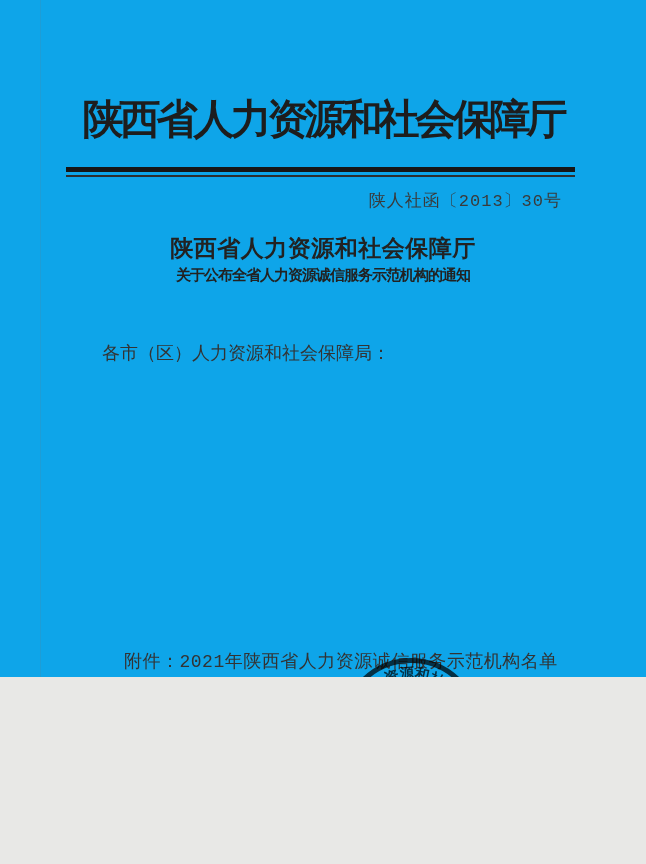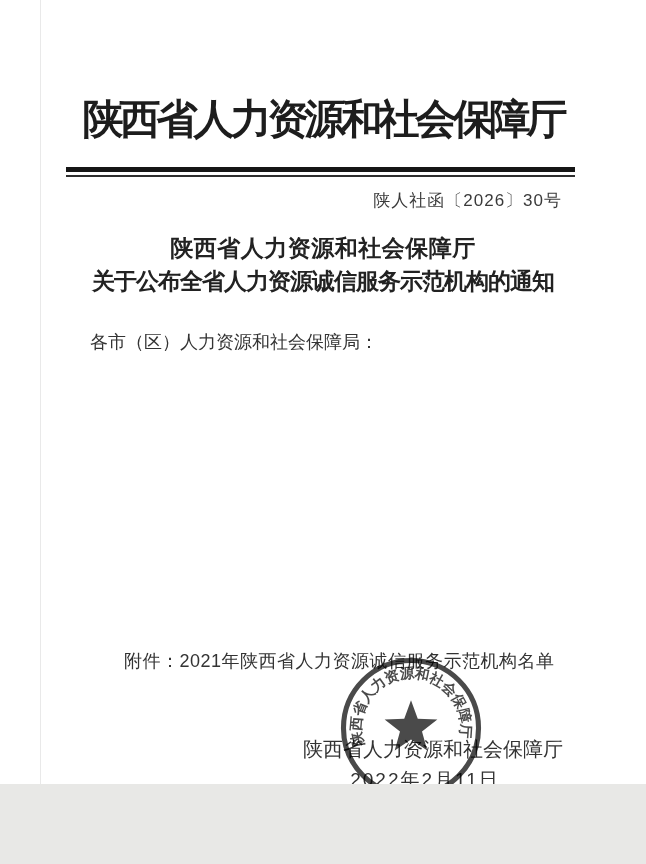--- a/index.html
+++ b/index.html
@@ -1,22 +1,22 @@
 <!DOCTYPE html>
 <html><head>
 <meta charset="utf-8">
 <style>
   html,body{margin:0;padding:0;background:#e8e8e6;}
   .page{
     position:relative;
-    width:646px;height:784px;
+    width:646px;height:677px;
     margin:0 auto;
-    background:#ffffff;
+    background:#0ea5e9;
     overflow:hidden;
-    font-family:Liberation Sans, sans-serif;
+    font-family:Liberation Mono, monospace;
     color:#2b2b2b;
   }
   .artifact-vline{
     position:absolute;left:40px;top:0;width:1px;height:864px;
     background:rgba(120,120,120,0.16);
   }
   .letterhead{
     position:absolute;top:92px;left:0;right:0;
     text-align:center;
     font-size:41px;font-weight:bold;letter-spacing:-4px;
@@ -25,28 +25,28 @@
   }
   .rule-head-thick{position:absolute;top:167px;left:66px;width:509px;height:5px;background:#161616;}
   .rule-head-thin{position:absolute;top:175px;left:66px;width:509px;height:2px;background:#2e2e2e;}
   .doc-number{
     position:absolute;top:189px;right:84px;
     font-size:17px;color:#3a3a3a;letter-spacing:1px;
     white-space:nowrap;
   }
   .doc-title{position:absolute;left:0;right:0;text-align:center;font-weight:bold;color:#222;white-space:nowrap;}
   .doc-title.line1{top:233px;font-size:23px;letter-spacing:0.5px;}
-  .doc-title.line2{top:266px;font-size:23px;letter-spacing:-1px;}
+  .doc-title.line2{top:266px;font-size:15px;letter-spacing:-1px;}
   .body-block{
     position:absolute;top:320px;left:86px;width:482px;
     font-size:18px;line-height:37px;
     text-align:justify;text-justify:inter-ideograph;
     color:#333;
   }
-  .body-block p{margin:4px;text-indent:2em;}
+  .body-block p{margin:16px;text-indent:2em;}
   .body-block .salutation{text-indent:0;}
   .attachment{
     position:absolute;top:649px;left:124px;
     font-size:18px;color:#333;letter-spacing:0.5px;
     white-space:nowrap;
   }
   .signature{
     position:absolute;top:736px;left:303px;width:244px;
     text-align:center;font-size:20px;color:#333;
     white-space:nowrap;
@@ -72,21 +72,21 @@
 
 <div class="page">
 
   <div class="artifact-vline"></div>
 
   <div class="letterhead">陕西省人力资源和社会保障厅</div>
 
   <div class="rule-head-thick"></div>
   <div class="rule-head-thin"></div>
 
-  <div class="doc-number">陕人社函〔2026〕30号</div>
+  <div class="doc-number">陕人社函〔2013〕30号</div>
 
   <div class="doc-title line1">陕西省人力资源和社会保障厅</div>
   <div class="doc-title line2">关于公布全省人力资源诚信服务示范机构的通知</div>
 
   <div class="body-block">
     <p class="salutation">各市（区）人力资源和社会保障局：</p>
   </div>
 
   <div class="attachment">附件：2021年陕西省人力资源诚信服务示范机构名单</div>
 

